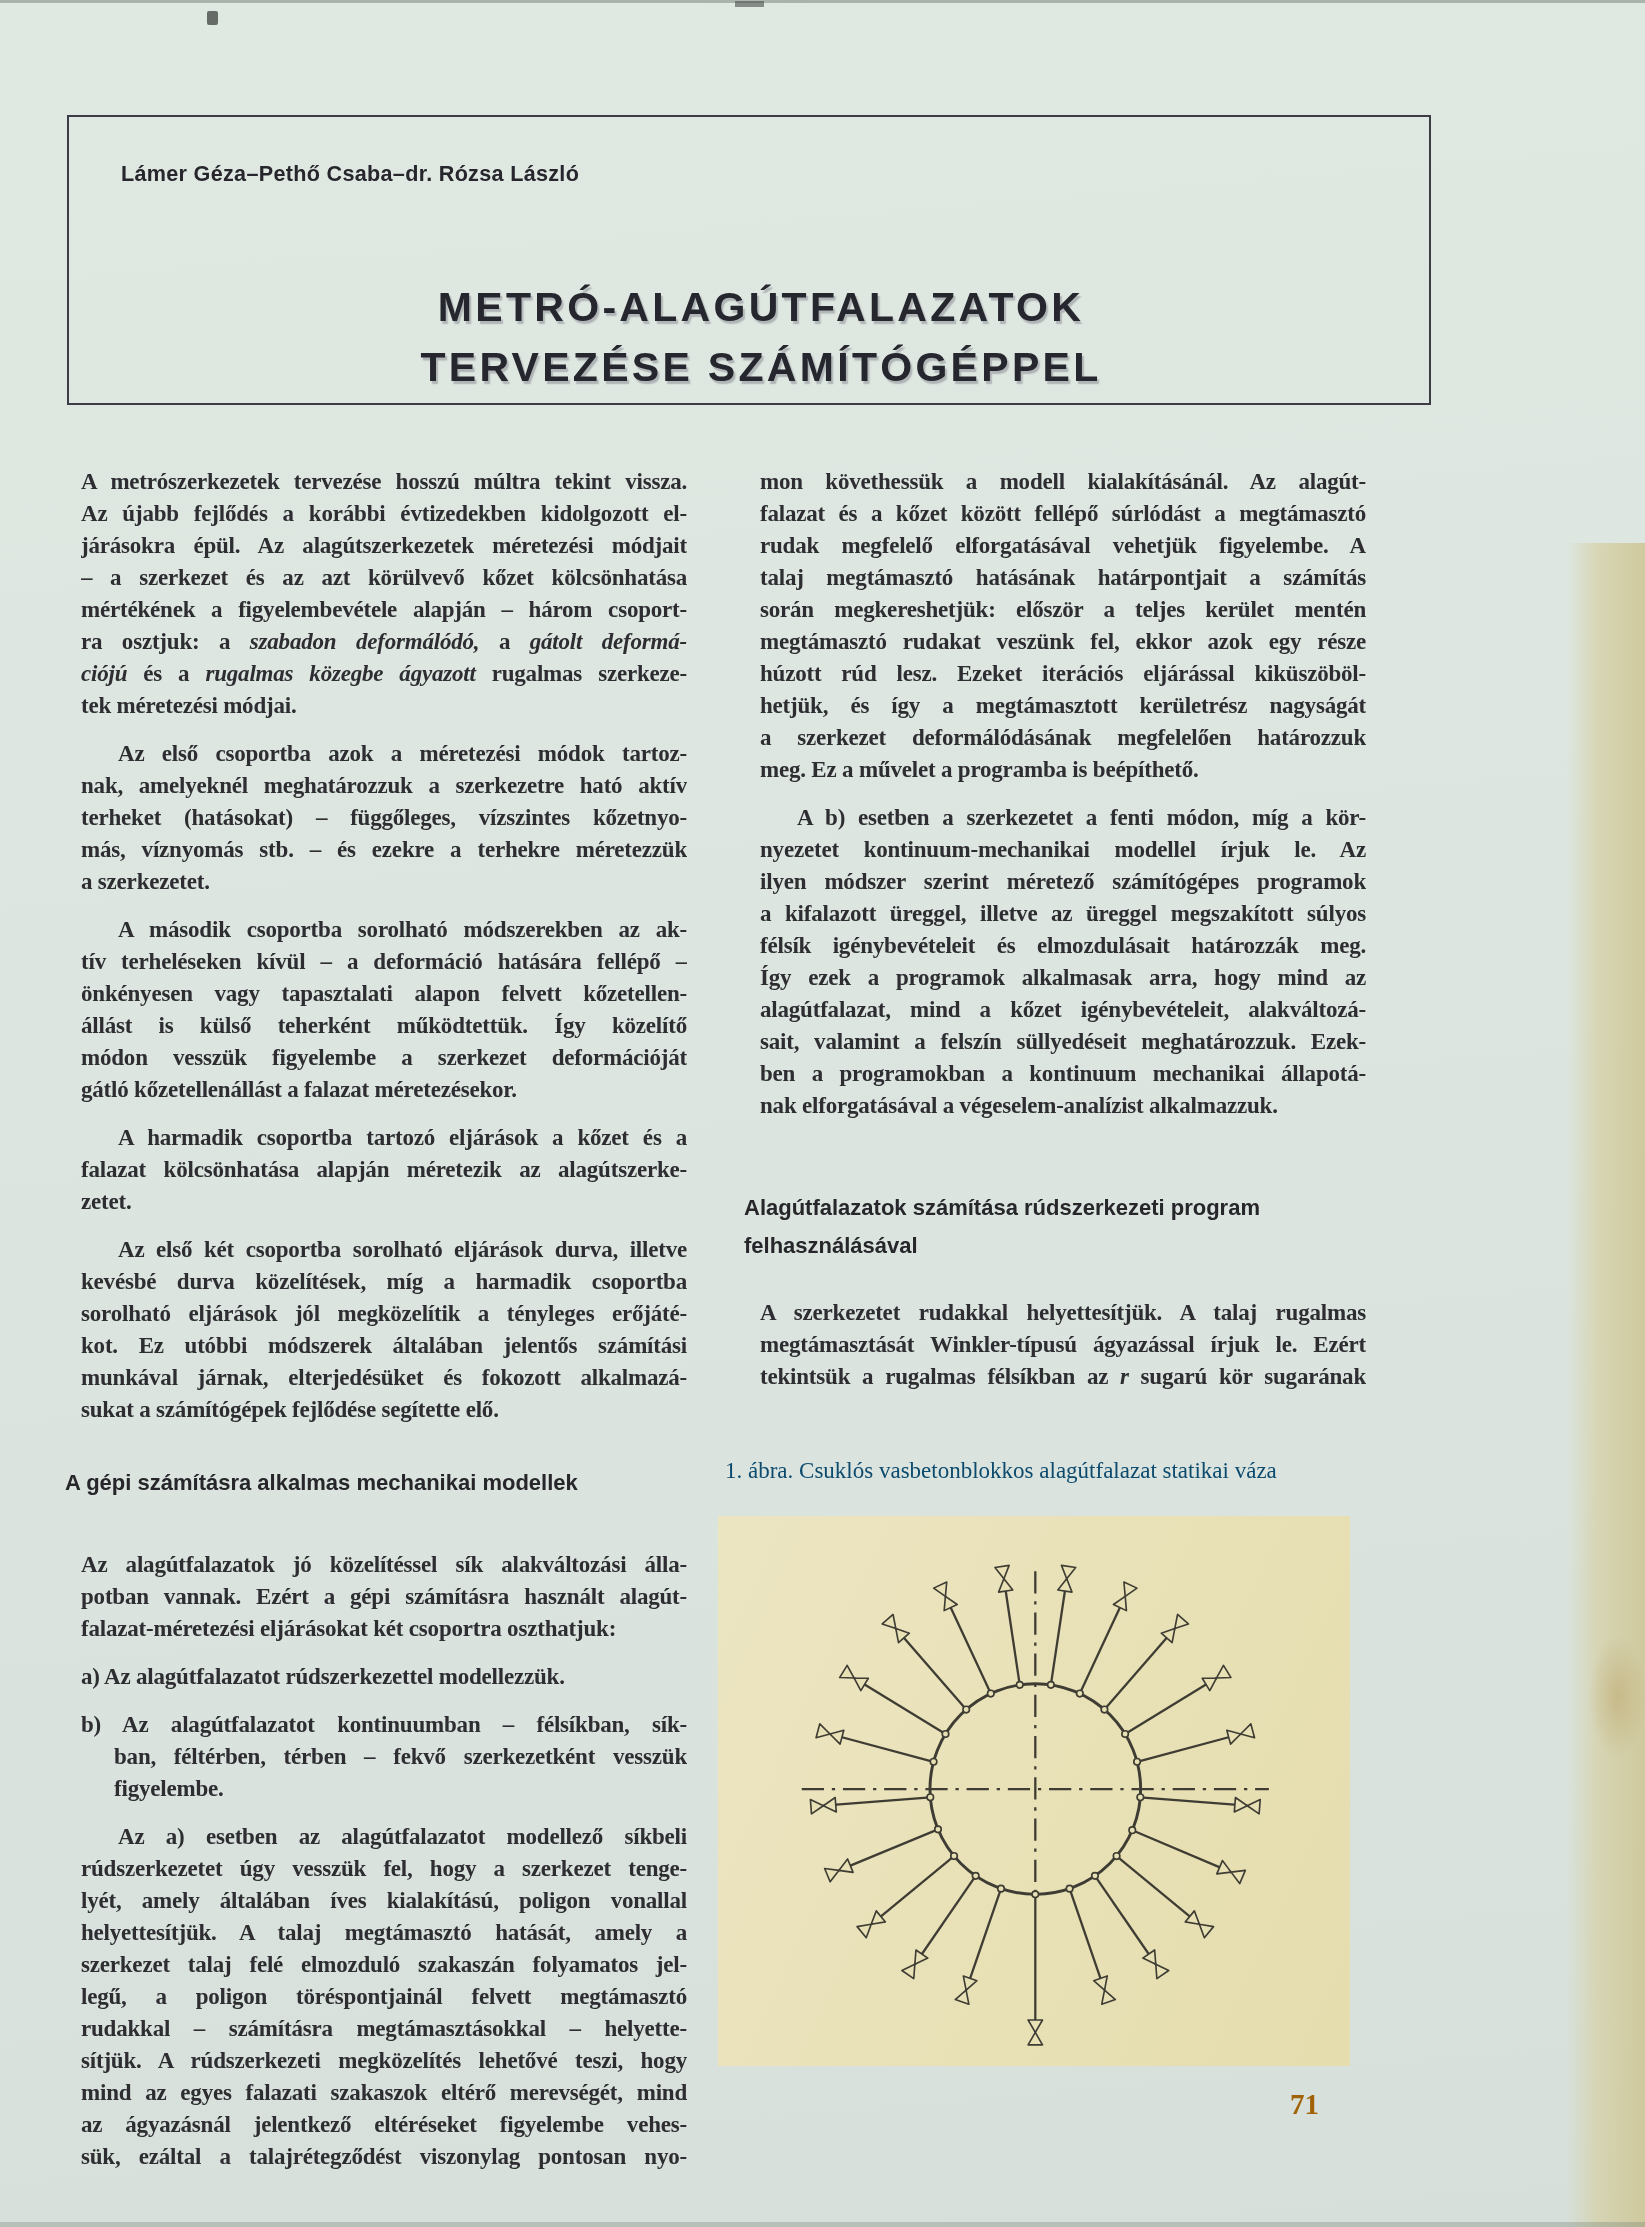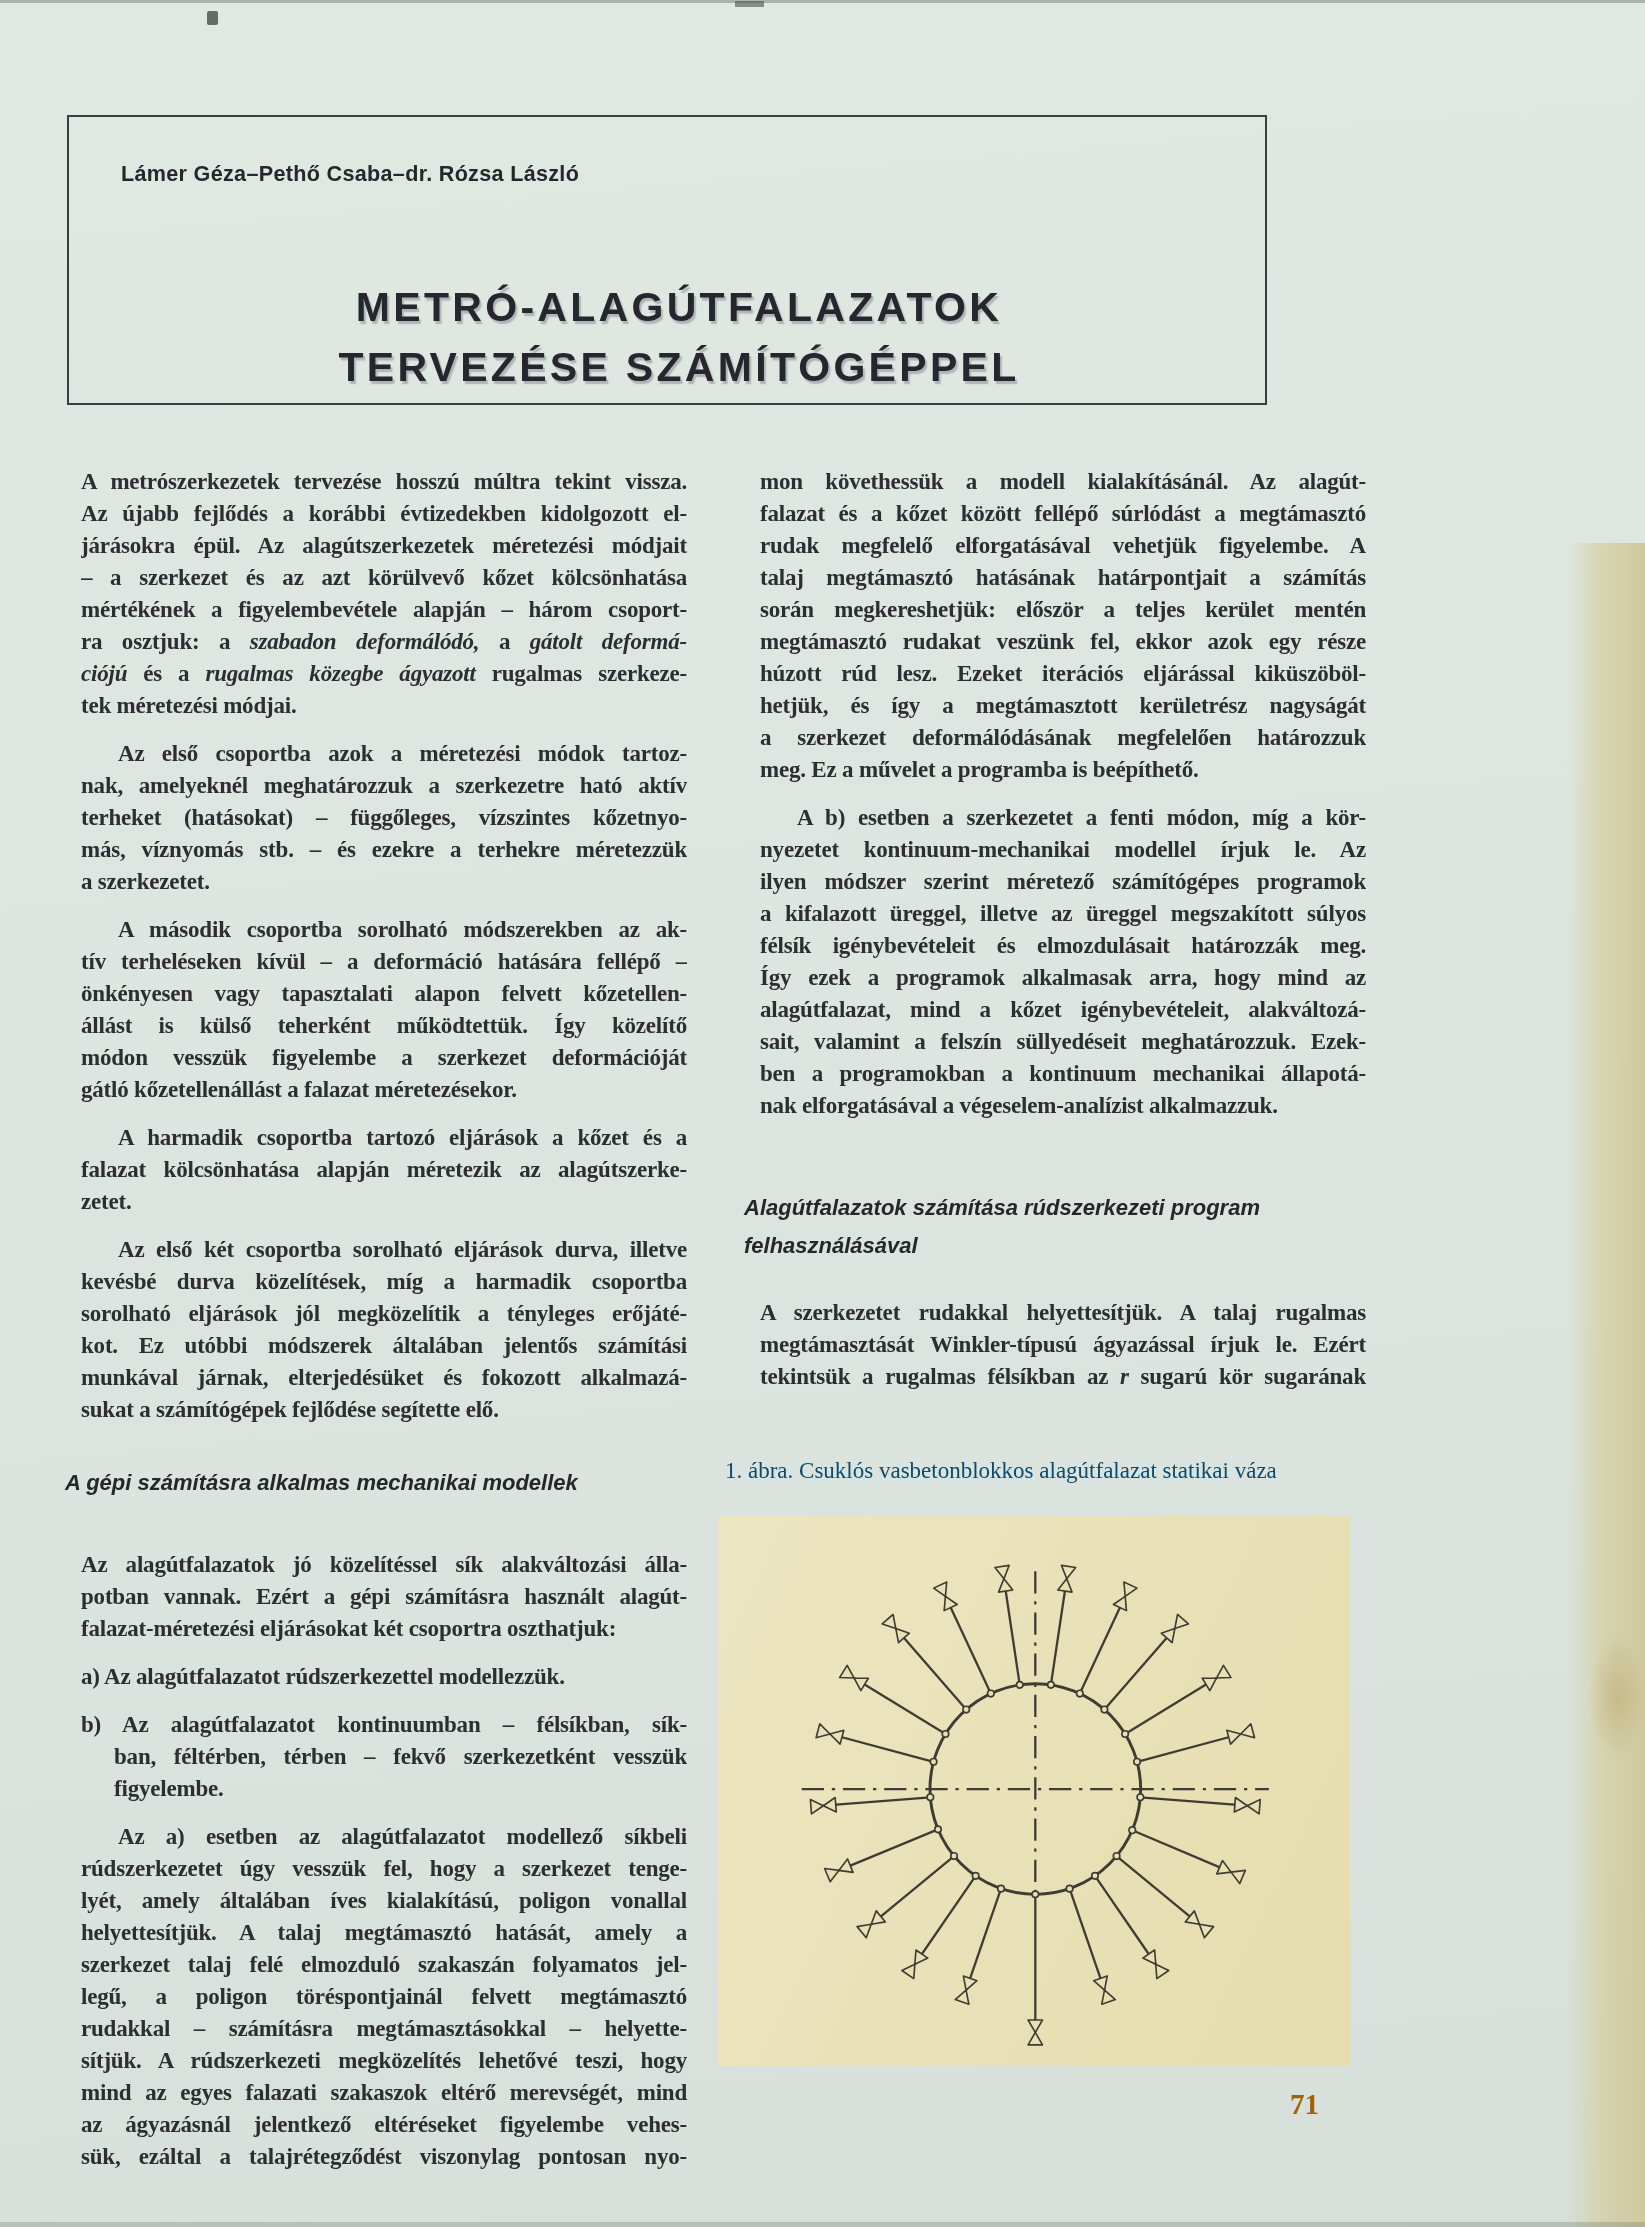--- a/index.html
+++ b/index.html
@@ -19,21 +19,21 @@
   .edge-strip {
     position:absolute; left:1567px; top:543px; width:78px; height:1685px;
     background:linear-gradient(90deg, rgba(213,209,168,0) 0%, rgba(213,208,166,.75) 40%, rgba(206,199,152,.92) 100%);
   }
   .edge-smudge {
     position:absolute; left:1588px; top:1635px; width:59px; height:124px;
     background:radial-gradient(ellipse at center, rgba(190,167,110,.55) 0%, rgba(190,167,110,0) 70%);
   }
   
   .header-box {
-    position:absolute; left:67px; top:115px; width:1200px; height:290px;
+    position:absolute; left:67px; top:115px; width:1364px; height:290px;
     border:2.6px solid #3c3c44; box-sizing:border-box;
   }
   .authors {
     position:absolute; left:52px; top:44px;
     font-family:"Liberation Sans","DejaVu Sans",sans-serif;
     font-weight:bold; font-size:21.6px; color:#26262c; letter-spacing:0.3px;
   }
   .title-wrap { position:absolute; left:0; top:160px; width:100%; text-align:center;padding-left:12px; }
   .title-line {
     font-family:"Liberation Sans","DejaVu Sans",sans-serif;
@@ -48,21 +48,21 @@
     letter-spacing:-0.2px;
     text-align:justify; text-align-last:justify;
     overflow:hidden; white-space:normal;
     color:#2d2d32;
   }
   .line.final { text-align-last:auto; }
   .line.fl-indent { padding-left:37px; }
   .line.cont { padding-left:33px; }
   .col-heading .hline {
     font-family:"Liberation Sans","DejaVu Sans",sans-serif;
-    font-weight:bold; font-size:22px; line-height:38px; color:#26262b; letter-spacing:0;font-style:italic;
+    font-weight:bold; font-size:22px; line-height:38px; color:#26262b; letter-spacing:0;
   }
   
   .fig-caption {
     position:absolute; left:725px; top:1456px; width:654px;
     font-size:23px; line-height:30px; white-space:nowrap; color:#0c4a6e;
   }
   .figure-panel {
     position:absolute; left:718px; top:1516px; width:632px; height:550px;
     background:linear-gradient(115deg,#ece5c2 0%,#e8e1b6 55%,#e5ddae 100%);
   }

